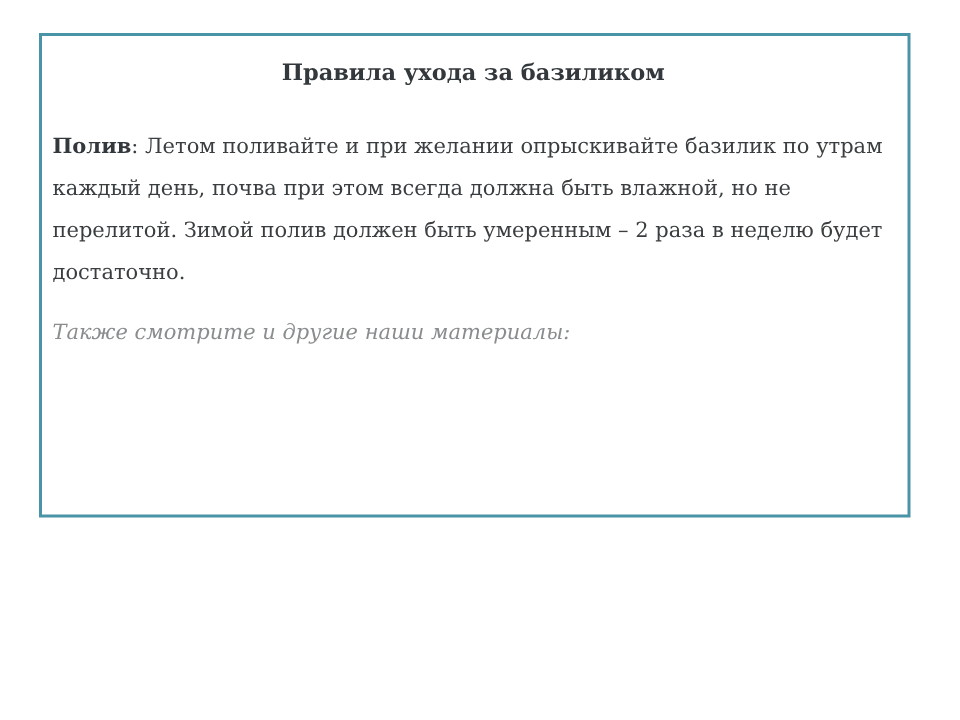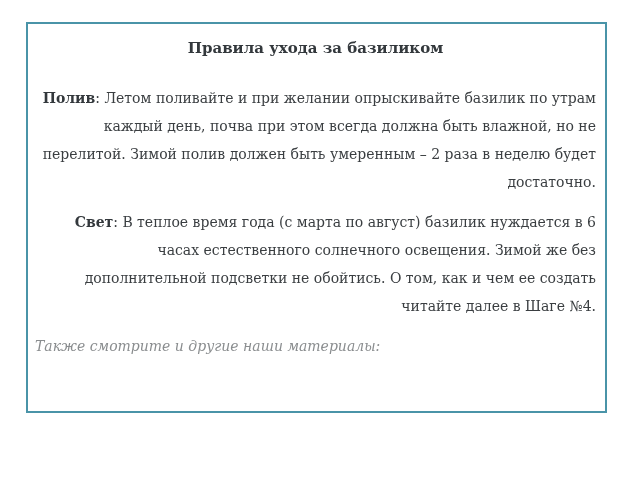--- a/index.html
+++ b/index.html
@@ -8,42 +8,42 @@
     background: #ffffff;
     width: 640px;
     height: 480px;
     overflow: hidden;
   }
   .frame {
     position: absolute;
     left: 26px;
     top: 22px;
     width: 581px;
-    height: 391px;
+    height: 323px;
     box-sizing: border-box;
     border: 2px solid #4a94a8;
     background: #ffffff;
     padding: 0 9px 0 7px;
     overflow: hidden;
     font-family: "DejaVu Serif", "Liberation Serif", serif;
     color: #3a3e41;
   }
   .doc-title {
     font-size: 15px;
     font-weight: bold;
     text-align: center;
     line-height: 28px;
     margin: 10px 0 22px 0;
     color: #33383c;
   }
   .para {
     font-size: 14px;
     line-height: 28px;
     margin: 0 0 12px 0;
-    text-align: right;
+    text-align: left;
   }
   .para .lead {
     font-weight: bold;
     color: #33383c;
   }
   .footer-block {
     margin: 0;
   }
   .note-italic {
     font-style: italic;
@@ -55,20 +55,19 @@
 </head>
 <body>
 
 <div class="frame">
 
   <div class="doc-title">Правила ухода за базиликом</div>
 
   <p class="para"><span class="lead">Полив</span><span>: Летом поливайте и при желании опрыскивайте базилик по утрам каждый день, почва при этом всегда должна быть влажной, но не перелитой. Зимой полив должен быть умеренным – 2 раза в неделю будет достаточно.</span></p>
 
 
-  <p class="para"><span class="lead">Свет</span><span>: В теплое время года (с марта по август) базилик нуждается в 6 часах естественного солнечного освещения. Зимой же без дополнительной подсветки не обойтись. О том, как и чем ее создать читайте далее в Шаге №4.</span></p>
 
   <div class="footer-block">
     <div class="note-italic">Также смотрите и другие наши материалы:</div>
 
   </div>
 
 </div>
 
 </body></html>

